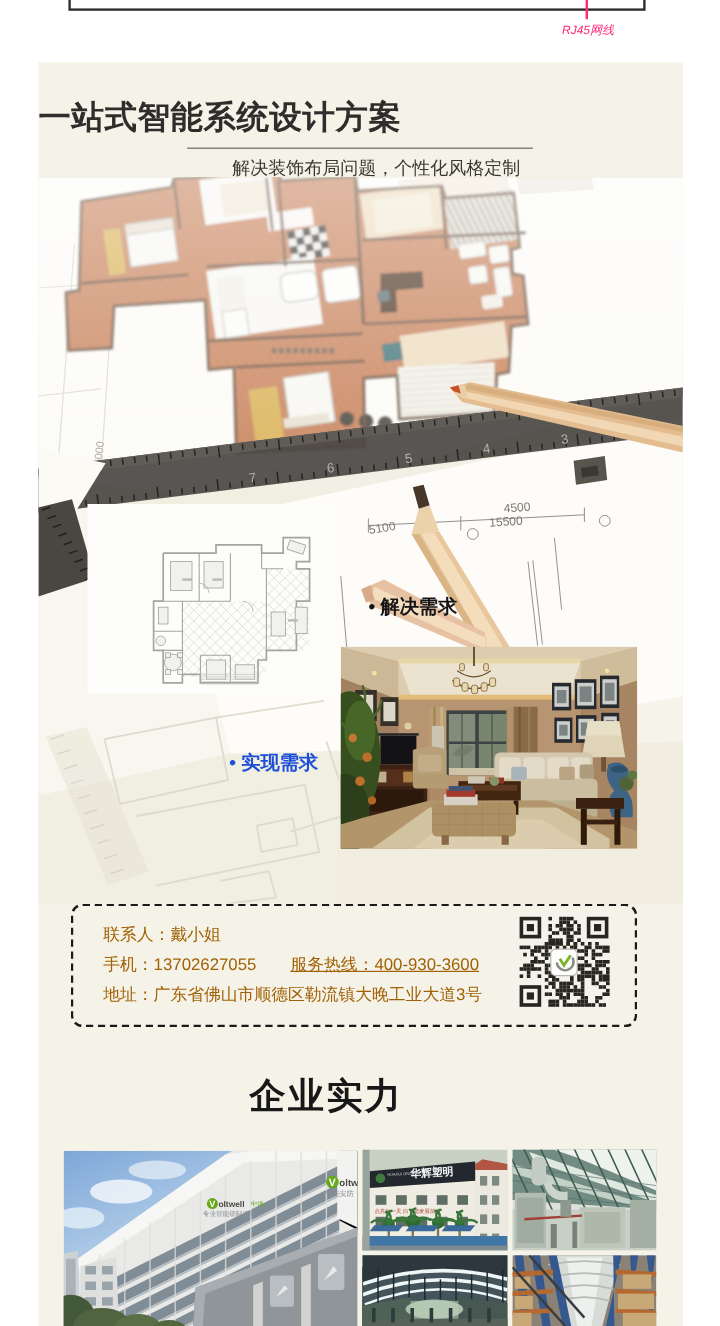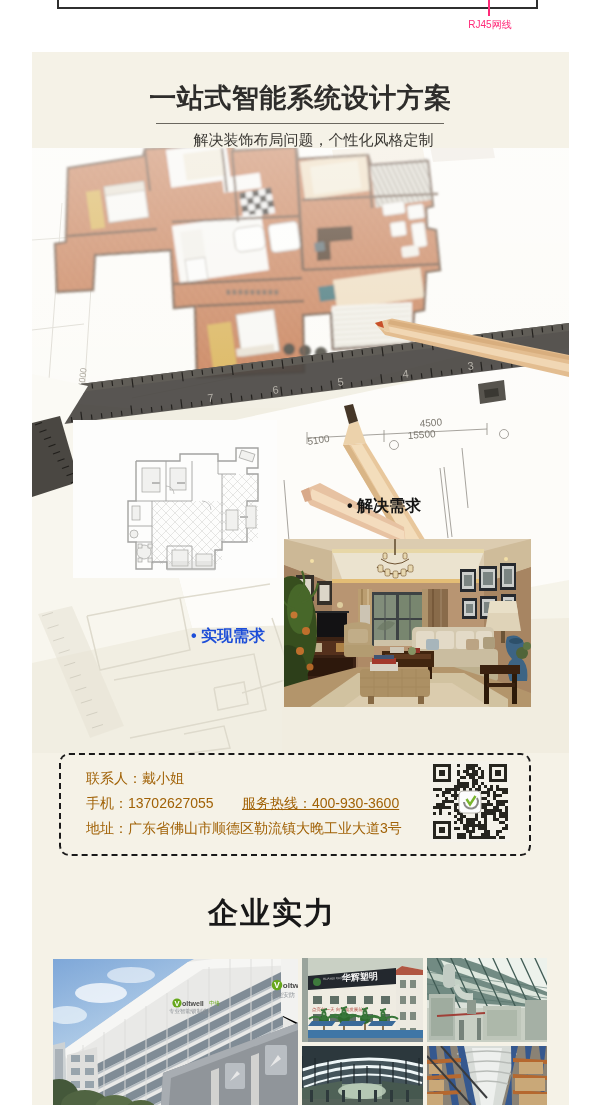--- a/index.html
+++ b/index.html
@@ -1,28 +1,28 @@
 <!DOCTYPE html>
 <html><head>
 <meta charset="utf-8">
 <style>
 html,body{margin:0;padding:0;}
 body{width:600px;height:1105px;background:#ffffff;font-family:"Liberation Sans",sans-serif;position:relative;overflow:hidden;}
 .abs{position:absolute;}
 #topbox{left:57px;top:-26px;width:477px;height:31px;border:2px solid #2f2f2f;background:#fff;}
 #pinkline{left:488px;top:0px;width:2px;height:16px;background:#ff2a78;}
-#pinklbl{left:440px;top:18px;width:100px;text-align:center;font-size:10px;color:#ff2a78;}
+#pinklbl{left:440px;top:18px;width:100px;text-align:center;font-size:10px;color:#ff2a78;font-style:italic;}
 #block{left:32px;top:52px;width:537px;height:1053px;background:#f5f2e7;}
-#title{left:32px;top:80px;width:537px;text-align:center;font-size:27px;font-weight:bold;color:#2e2d2b;letter-spacing:0.5px;}
+#title{left:32px;top:80px;width:537px;font-size:27px;font-weight:bold;color:#2e2d2b;letter-spacing:0.5px;}
 #subline1{left:156px;top:123px;width:288px;height:1px;background:#6a675f;}
 #subline2{left:156px;top:155px;width:288px;height:1px;background:#6a675f;}
 #subtitle{left:32px;top:131px;width:563px;text-align:center;font-size:15px;color:#3a3833;letter-spacing:0px;}
 #midsvg{left:32px;top:148px;}
 #plancard{left:73px;top:420px;width:204px;height:158px;background:#fdfdfd;}
-#b1{left:307px;top:496px;font-size:16px;font-weight:bold;color:#141414;margin-left:40px;}
+#b1{left:307px;top:496px;font-size:16px;font-weight:bold;color:#141414;}
 #b2{left:191px;top:626px;font-size:16px;font-weight:bold;color:#1d4ed8;}
 #livroom{left:284px;top:539px;}
 #contact{left:59px;top:753px;width:468px;height:99px;border:2px dashed #1a1a1a;border-radius:10px;}
 .cline{position:absolute;left:86px;font-size:14px;color:#a16207;}
 #qr{left:430px;top:761px;}
 #enttitle{left:32px;top:893px;width:480px;text-align:center;font-size:30px;font-weight:bold;color:#181818;letter-spacing:2px;}
 .ph{position:absolute;}
 </style>
 </head>
 <body>

